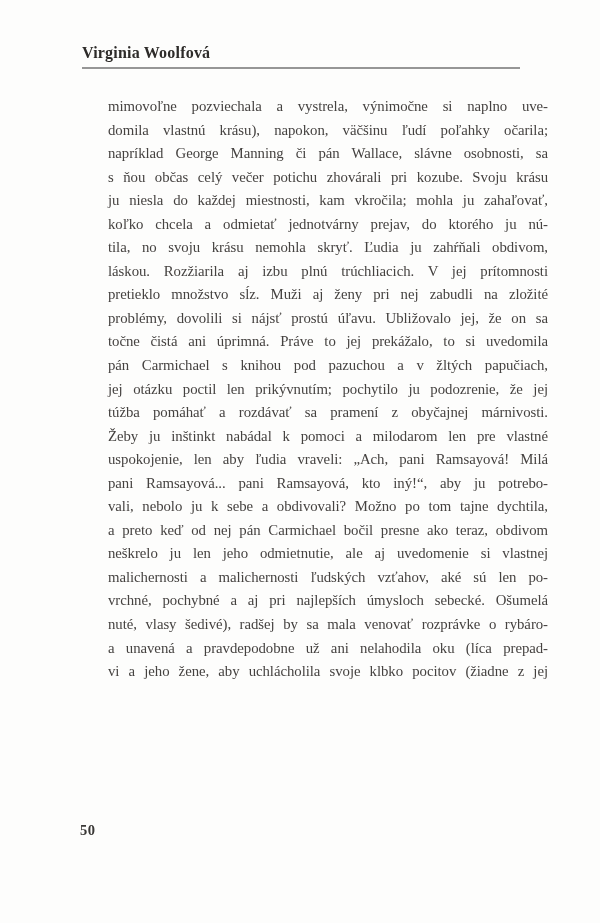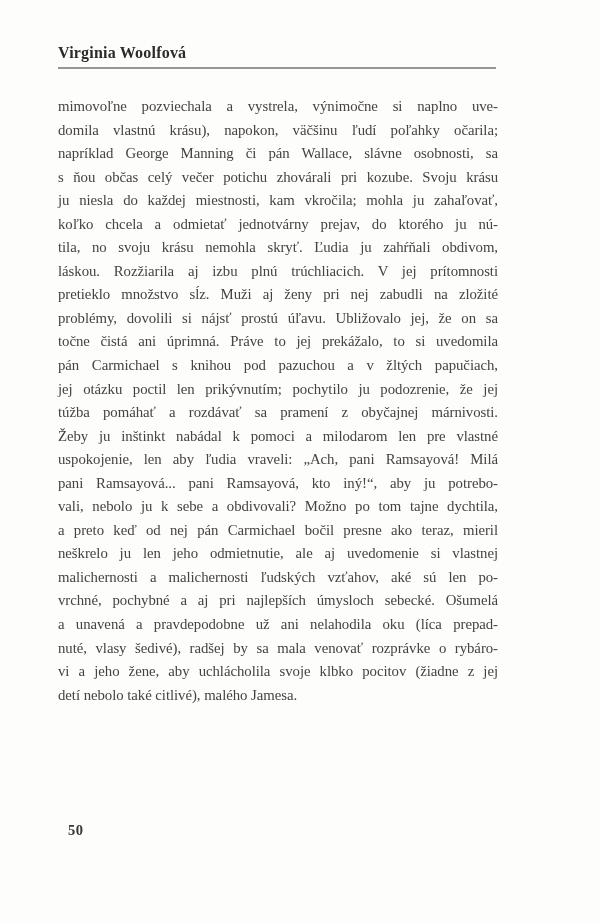--- a/index.html
+++ b/index.html
@@ -11,51 +11,52 @@
     height: 923px;
     background: #fdfdfc;
     font-family: "Liberation Serif", serif;
     overflow: hidden;
   }
   .page {
     position: relative;
     width: 600px;
     height: 923px;
     box-sizing: border-box;
-    padding: 44px 78px 0 58px;
+    padding: 44px 78px 0 82px;
   }
   .running-head {
     width: 438px;
     font-weight: bold;
     font-size: 16px;
     line-height: 18px;
     letter-spacing: 0.2px;
     color: #2d2b29;
     padding-bottom: 5px;
     border-bottom: 2px solid #969696;
   }
   .body-text {
     margin-top: 26px;
     width: 440px;
     color: #454240;
     font-size: 14.8px;
     line-height: 23.55px;
+    margin-left: 26px;
   }
   .body-text .line {
     text-align: justify;
     text-align-last: justify;
     white-space: normal;
     letter-spacing: -0.05px;
   }
   .body-text .line.last {
     text-align-last: left;
   }
   .page-number {
     position: absolute;
-    left: 68px;
+    left: 80px;
     top: 822px;
     font-weight: bold;
     font-size: 14.5px;
     letter-spacing: 0.5px;
     color: #3a3836;
   }
 </style>
 </head>
 <body>
 
@@ -77,25 +78,24 @@
       <div class="line">pretieklo množstvo sĺz. Muži aj ženy pri nej zabudli na zložité</div>
       <div class="line">problémy, dovolili si nájsť prostú úľavu. Ubližovalo jej, že on sa</div>
       <div class="line">točne čistá ani úprimná. Práve to jej prekážalo, to si uvedomila</div>
       <div class="line">pán Carmichael s knihou pod pazuchou a v žltých papučiach,</div>
       <div class="line">jej otázku poctil len prikývnutím; pochytilo ju podozrenie, že jej</div>
       <div class="line">túžba pomáhať a rozdávať sa pramení z obyčajnej márnivosti.</div>
       <div class="line">Žeby ju inštinkt nabádal k pomoci a milodarom len pre vlastné</div>
       <div class="line">uspokojenie, len aby ľudia vraveli: „Ach, pani Ramsayová! Milá</div>
       <div class="line">pani Ramsayová... pani Ramsayová, kto iný!“, aby ju potrebo-</div>
       <div class="line">vali, nebolo ju k sebe a obdivovali? Možno po tom tajne dychtila,</div>
-      <div class="line">a preto keď od nej pán Carmichael bočil presne ako teraz, mieril</div>
+      <div class="line">a preto keď od nej pán Carmichael bočil presne ako teraz, obdivom</div>
       <div class="line">neškrelo ju len jeho odmietnutie, ale aj uvedomenie si vlastnej</div>
       <div class="line">malichernosti a malichernosti ľudských vzťahov, aké sú len po-</div>
       <div class="line">vrchné, pochybné a aj pri najlepších úmysloch sebecké. Ošumelá</div>
+      <div class="line">nuté, vlasy šedivé), radšej by sa mala venovať rozprávke o rybáro-</div>
       <div class="line">a unavená a pravdepodobne už ani nelahodila oku (líca prepad-</div>
-      <div class="line">nuté, vlasy šedivé), radšej by sa mala venovať rozprávke o rybáro-</div>
       <div class="line">vi a jeho žene, aby uchlácholila svoje klbko pocitov (žiadne z jej</div>
-      <div class="line last">detí nebolo také citlivé), malého Jamesa.</div>
     </main>
 
   <span class="page-number">50</span>
 
 </div>
 
 </body></html>

